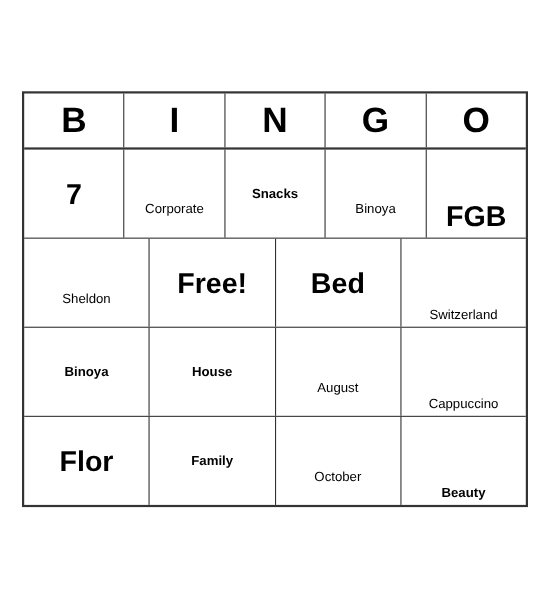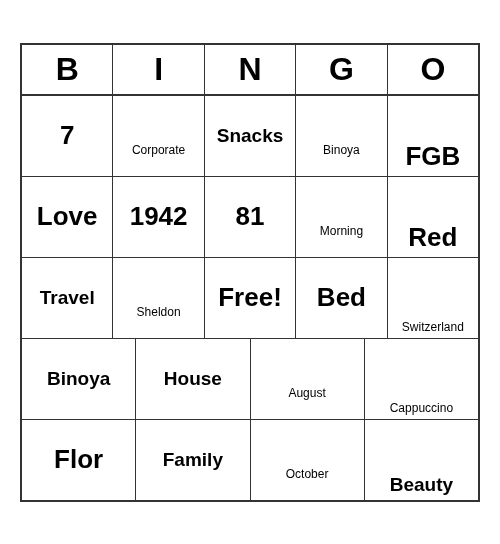--- a/index.html
+++ b/index.html
@@ -77,21 +77,21 @@
     .cell-text {
       font-size: 14px;
     }
 
     .cell-text.large {
       font-size: 26px;
       font-weight: bold;
     }
 
     .cell-text.medium {
-      font-size: 19px;
+      font-size: 12px;
       font-weight: bold;
     }
 
     .cell-text.small {
       font-size: 12px;
       margin-top: 28px;
     }
   </style>
 </head>
 <body>
@@ -116,40 +116,20 @@
           <span class="cell-text medium">Snacks</span>
         </div>
         <div class="bingo-cell">
           <span class="cell-text small">Binoya</span>
         </div>
         <div class="bingo-cell">
           <span class="cell-text large">FGB</span>
         </div>
       </div>
       <div class="bingo-row">
-        <div class="bingo-cell">
-          <span class="cell-text large">Love</span>
-        </div>
-        <div class="bingo-cell">
-          <span class="cell-text large">1942</span>
-        </div>
-        <div class="bingo-cell">
-          <span class="cell-text large">81</span>
-        </div>
-        <div class="bingo-cell">
-          <span class="cell-text small">Morning</span>
-        </div>
-        <div class="bingo-cell">
-          <span class="cell-text large">Red</span>
-        </div>
-      </div>
-      <div class="bingo-row">
-        <div class="bingo-cell">
-          <span class="cell-text medium">Travel</span>
-        </div>
         <div class="bingo-cell">
           <span class="cell-text small">Sheldon</span>
         </div>
         <div class="bingo-cell">
           <span class="cell-text large">Free!</span>
         </div>
         <div class="bingo-cell">
           <span class="cell-text large">Bed</span>
         </div>
         <div class="bingo-cell">

